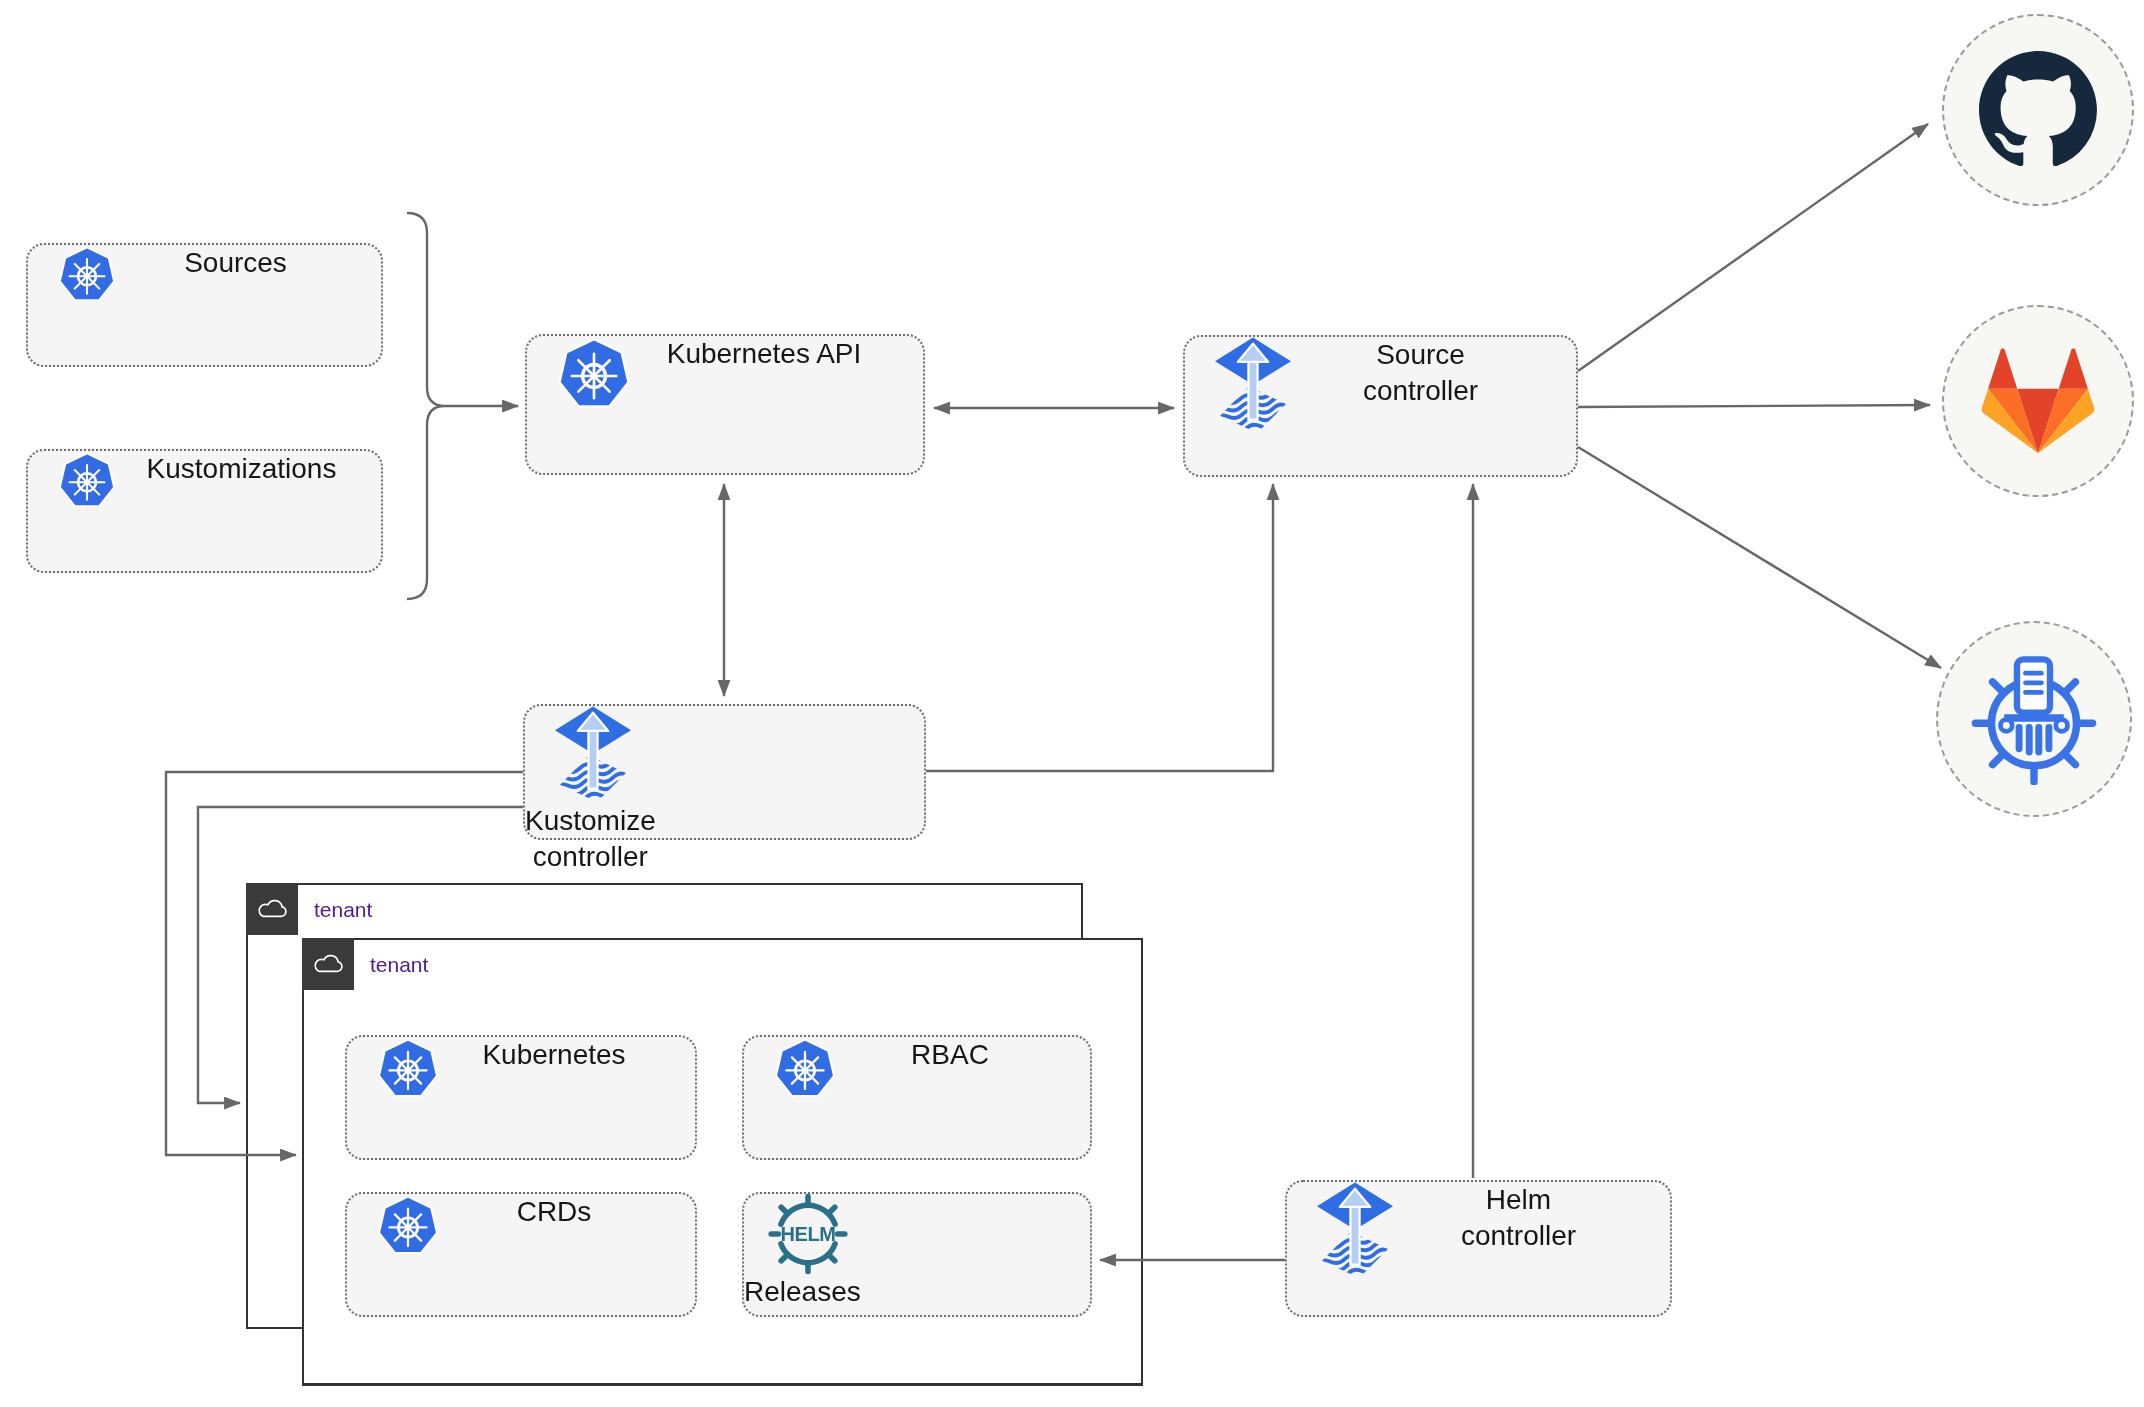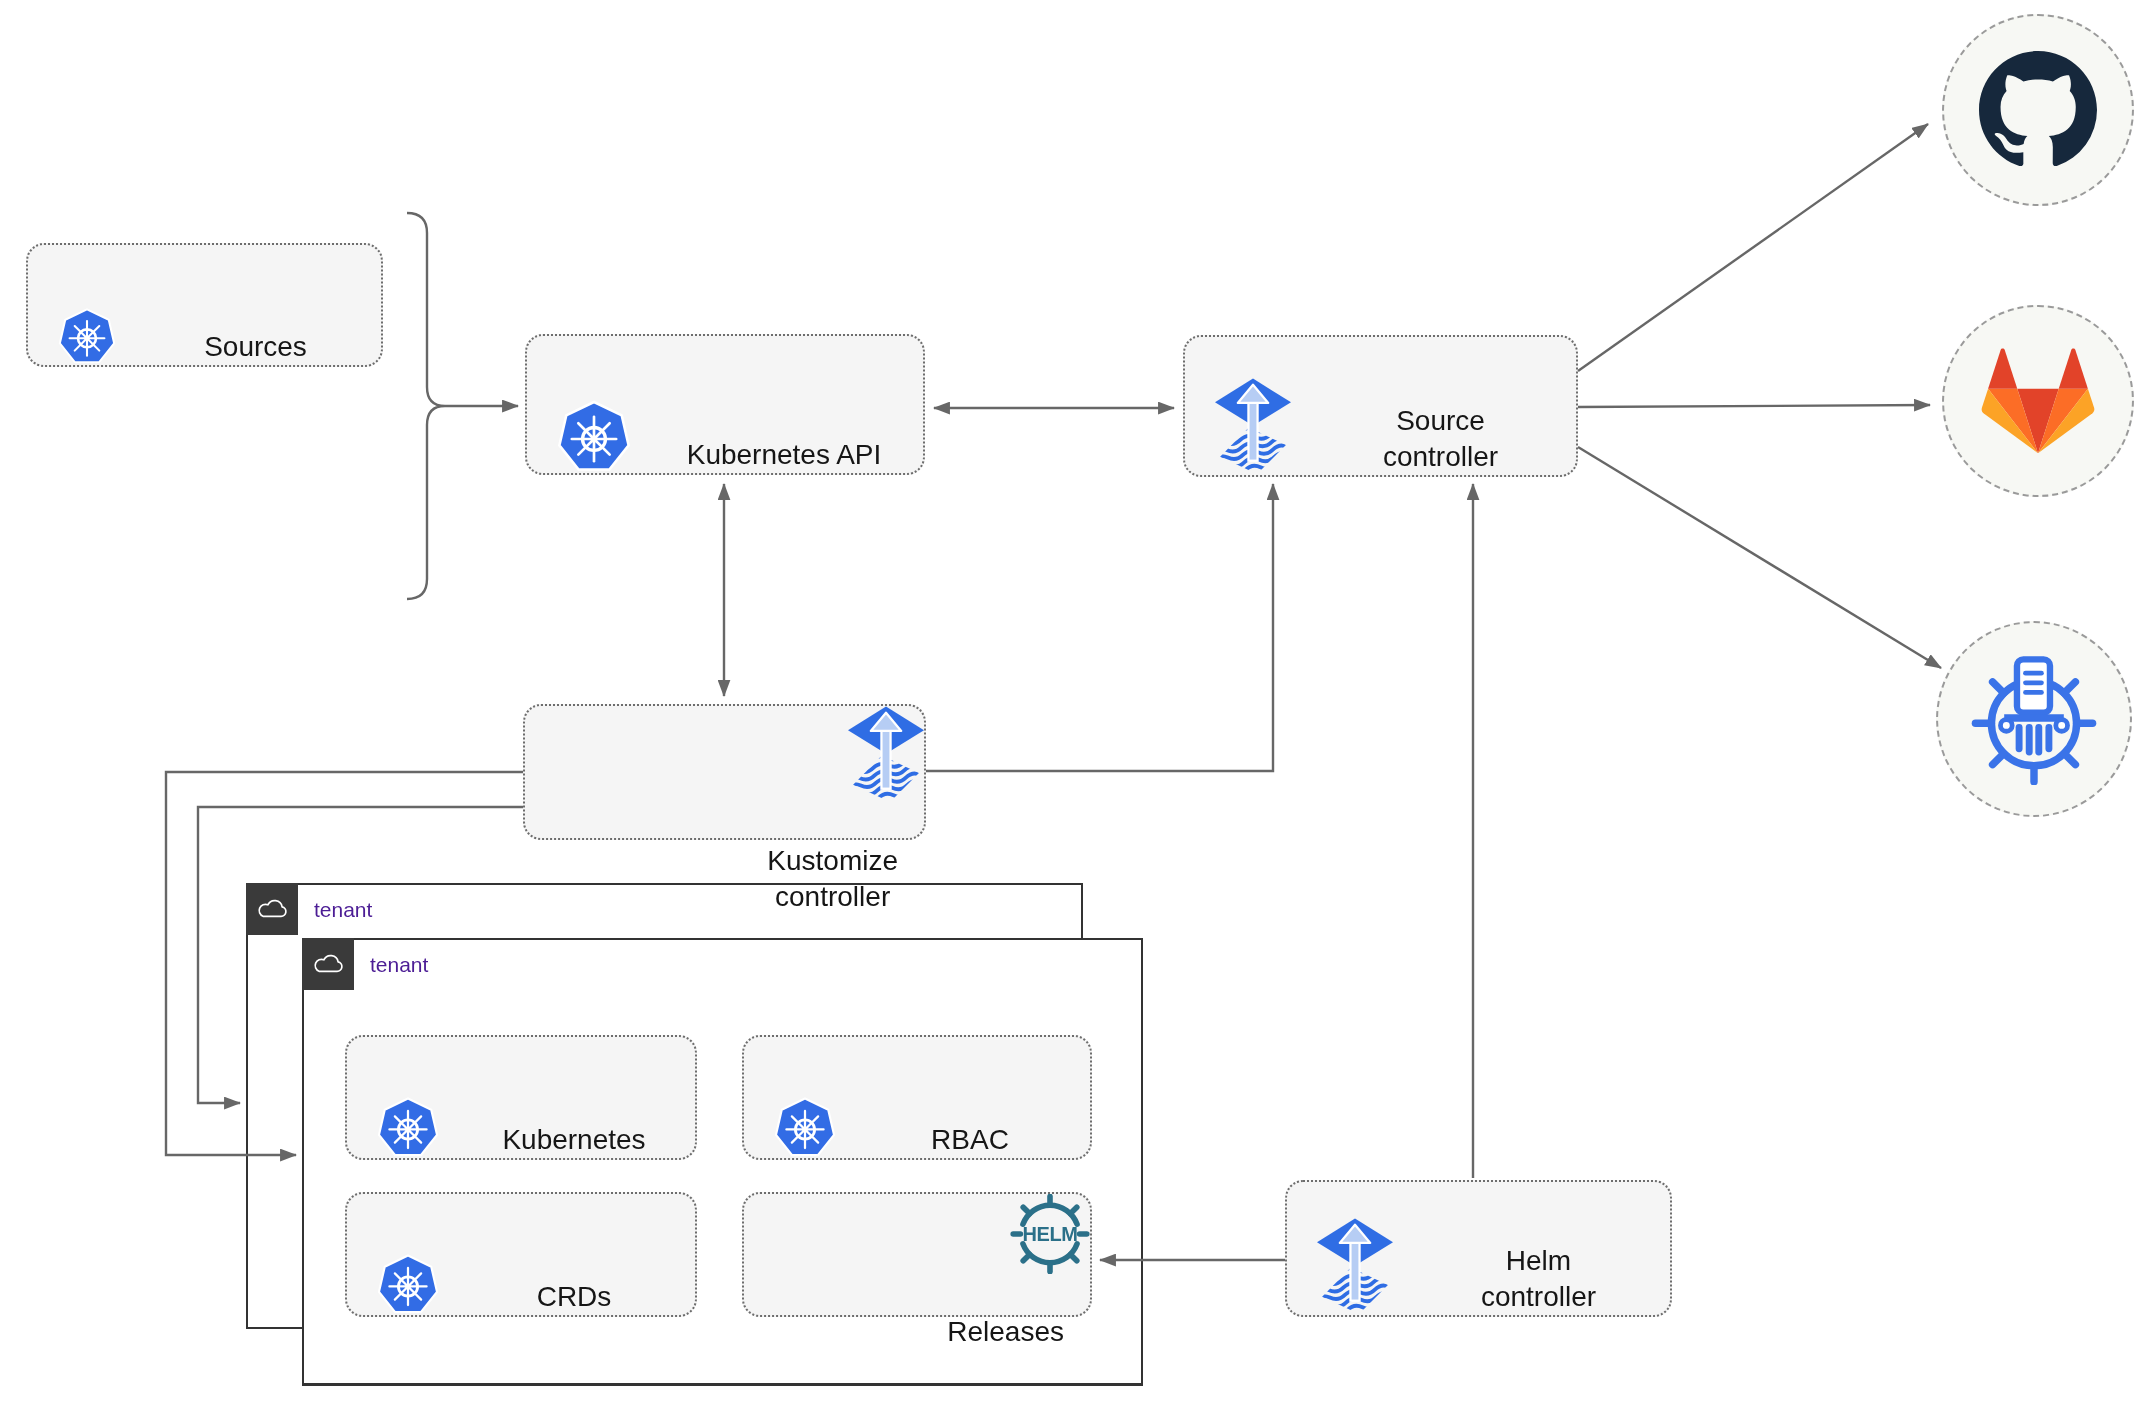--- a/index.html
+++ b/index.html
@@ -4,21 +4,21 @@
 <style>
   html,body{margin:0;padding:0;background:#fff;}
   .stage{
     position:relative;width:2144px;height:1407px;background:#ffffff;
     font-family:"Liberation Sans", sans-serif;overflow:hidden;
   }
   
   .node{
     position:absolute;background:var(--c-box_fill,#f5f5f5);
     border:2px dotted #6d6d6d;border-radius:18px;
-    display:flex;align-items:flex-end;box-sizing:border-box;z-index:3;gap:40px;
+    display:flex;align-items:flex-start;box-sizing:border-box;z-index:3;
   }
   .node .ic{flex:0 0 auto;margin-left:30px;display:flex;align-items:center;}
   .node .lbl{
     flex:1 1 auto;text-align:center;font-size:28px;color:#161616;
     padding-right:26px;line-height:36px;
   }
   
   .endpoint{
     position:absolute;border-radius:50%;
     border:2.5px dashed #9a9a9a;background:var(--c-circle_fill,#f7f8f4);
@@ -165,20 +165,28 @@
     <div class="tlabel">tenant</div>
   </div>
 
   <div class="node" style="left:26px;top:243px;width:357px;height:124px;">
     <span class="ic">
         <svg width="58" height="58">
           <use href="#sym-k8s"></use>
         </svg>
       </span>
     <span class="lbl">Sources</span>
+  </div>
+  <div class="node" style="left:26px;top:449px;width:357px;height:124px;">
+    <span class="ic">
+        <svg width="58" height="58">
+          <use href="#sym-k8s"></use>
+        </svg>
+      </span>
+    <span class="lbl" style="padding-right:14px">Kustomizations</span>
   </div>
   <div class="node" style="left:525px;top:334px;width:400px;height:141px;">
     <span class="ic">
         <svg width="74" height="74">
           <use href="#sym-k8s"></use>
         </svg>
       </span>
     <span class="lbl">Kubernetes API</span>
   </div>
   <div class="node" style="left:1183px;top:335px;width:395px;height:142px;">

